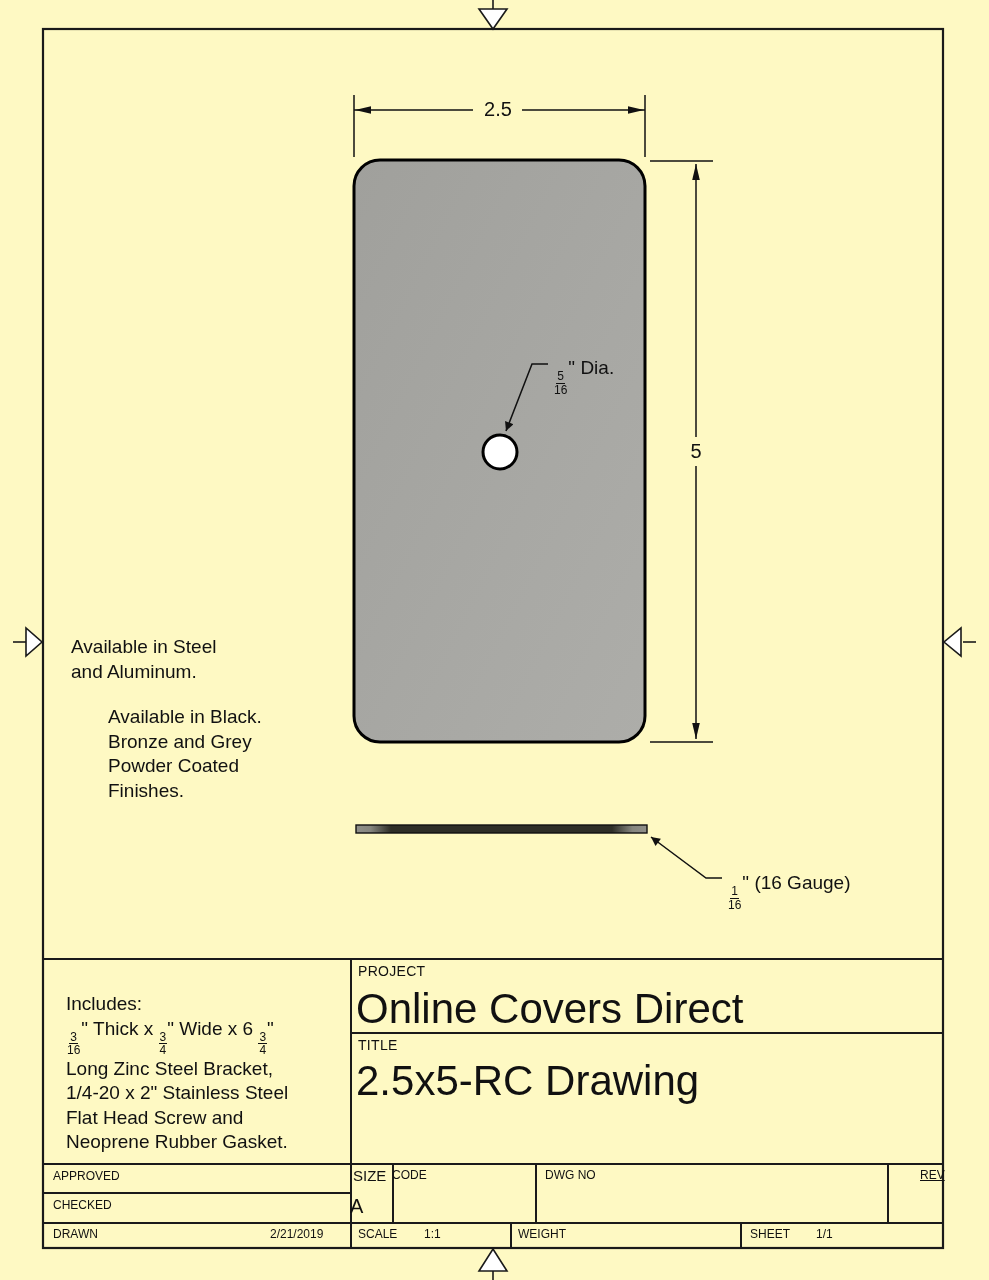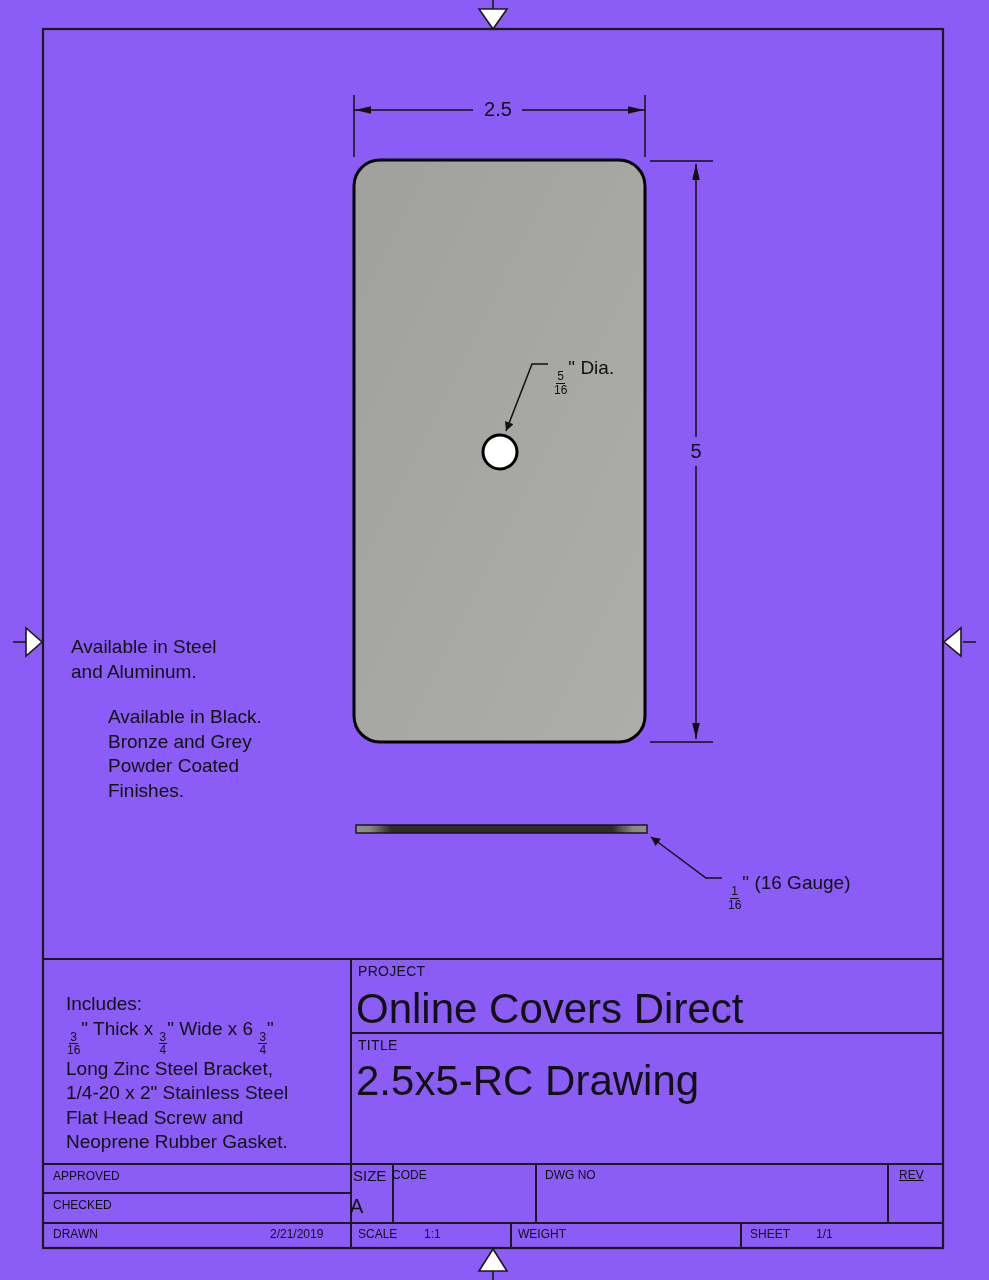--- a/index.html
+++ b/index.html
@@ -1,17 +1,17 @@
 <!DOCTYPE html>
 <html><head>
 <meta charset="utf-8">
 <style>
   html,body { margin:0; padding:0; background:#fff; }
   #page {
-    position:relative; width:989px; height:1280px; background:#8b5cf6;
+    position:relative; width:989px; height:1280px; background:#fef9c3;
     font-family:"Liberation Sans", sans-serif; color:#111; overflow:hidden;
   }
   #linework { position:absolute; left:0; top:0; }
   .abs { position:absolute; }
   .dimtext { font-size:20px; color:#111; text-align:center; }
   .note { font-size:19px; line-height:24.5px; color:#111; }
   .callout { font-size:19px; color:#111; white-space:nowrap; }
   .frac { display:inline-flex; flex-direction:column; align-items:center;
           vertical-align:-0.5em; line-height:1.05; font-size:12px; }
   .frac .num { border-bottom:1.6px solid #111; padding:0 1px; }
@@ -164,21 +164,21 @@
     <div class="tb-label" style="left:53px; top:1169px;">APPROVED</div>
     <div class="tb-label" style="left:53px; top:1198px;">CHECKED</div>
     <div class="tb-label" style="left:53px; top:1227px;">DRAWN</div>
     <div class="tb-label" style="left:145px; top:1291px;">Craig Edinger</div>
     <div class="tb-label" style="left:270px; top:1227px;">2/21/2019</div>
 
     <div class="tb-label" style="left:353px; top:1167px; font-size:15px;">SIZE</div>
     <div class="tb-label center" style="left:350px; top:1195px; width:42px; font-size:20px;">A</div>
     <div class="tb-label center" style="left:392px; top:1168px; width:143px;">CODE</div>
     <div class="tb-label" style="left:545px; top:1168px;">DWG NO</div>
-    <div class="tb-label" style="left:899px; top:1168px;text-decoration:underline;">REV</div>
+    <div class="tb-label" style="left:920px; top:1168px;text-decoration:underline;">REV</div>
 
     <div class="tb-label" style="left:358px; top:1227px;">SCALE</div>
     <div class="tb-label" style="left:424px; top:1227px;">1:1</div>
     <div class="tb-label" style="left:518px; top:1227px;">WEIGHT</div>
     <div class="tb-label" style="left:750px; top:1227px;">SHEET</div>
     <div class="tb-label" style="left:816px; top:1227px;">1/1</div>
   </div>
 
 </div>
 

